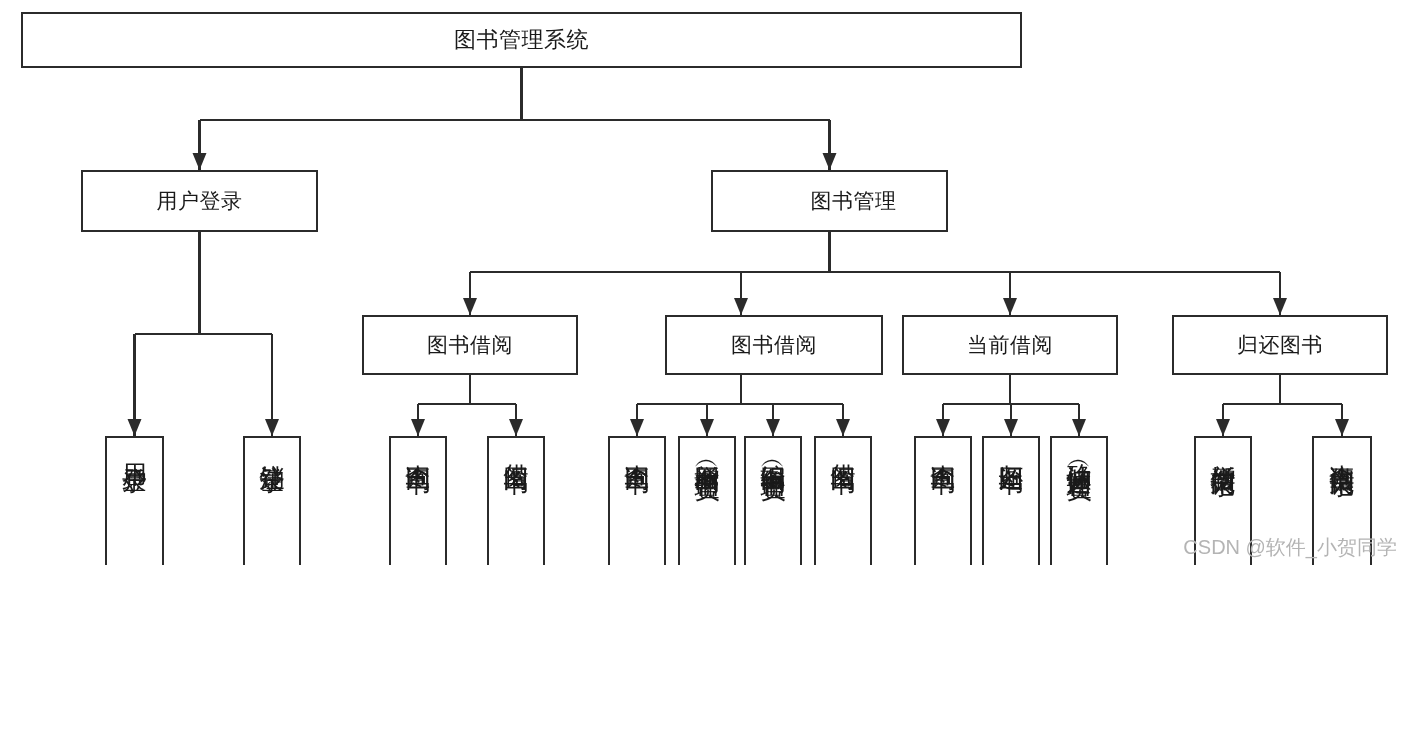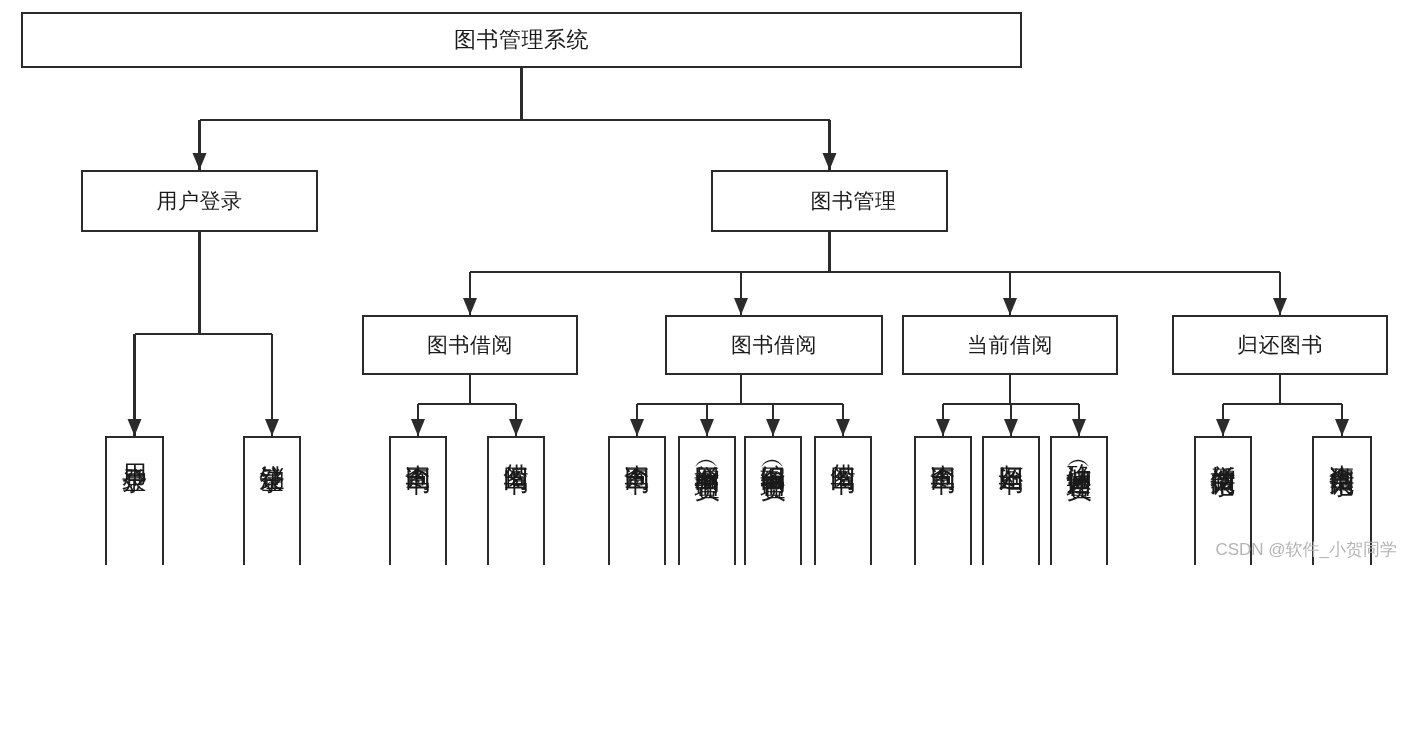--- a/index.html
+++ b/index.html
@@ -60,21 +60,21 @@
     text-orientation: upright;
     font-size: 25px;
     line-height: 1;
     letter-spacing: 2px;
     white-space: nowrap;
   }
   .watermark {
     position: absolute;
     right: 8px;
     bottom: 4px;
-    font-size: 17px;
+    font-size: 20px;
     color: #b4b4b4;
     z-index: 5;
     white-space: nowrap;
   }
 </style>
 </head>
 <body>
 
 <div id="canvas">
   <svg id="connectors" viewBox="0 0 1405 747" preserveAspectRatio="none" xmlns="http://www.w3.org/2000/svg">

